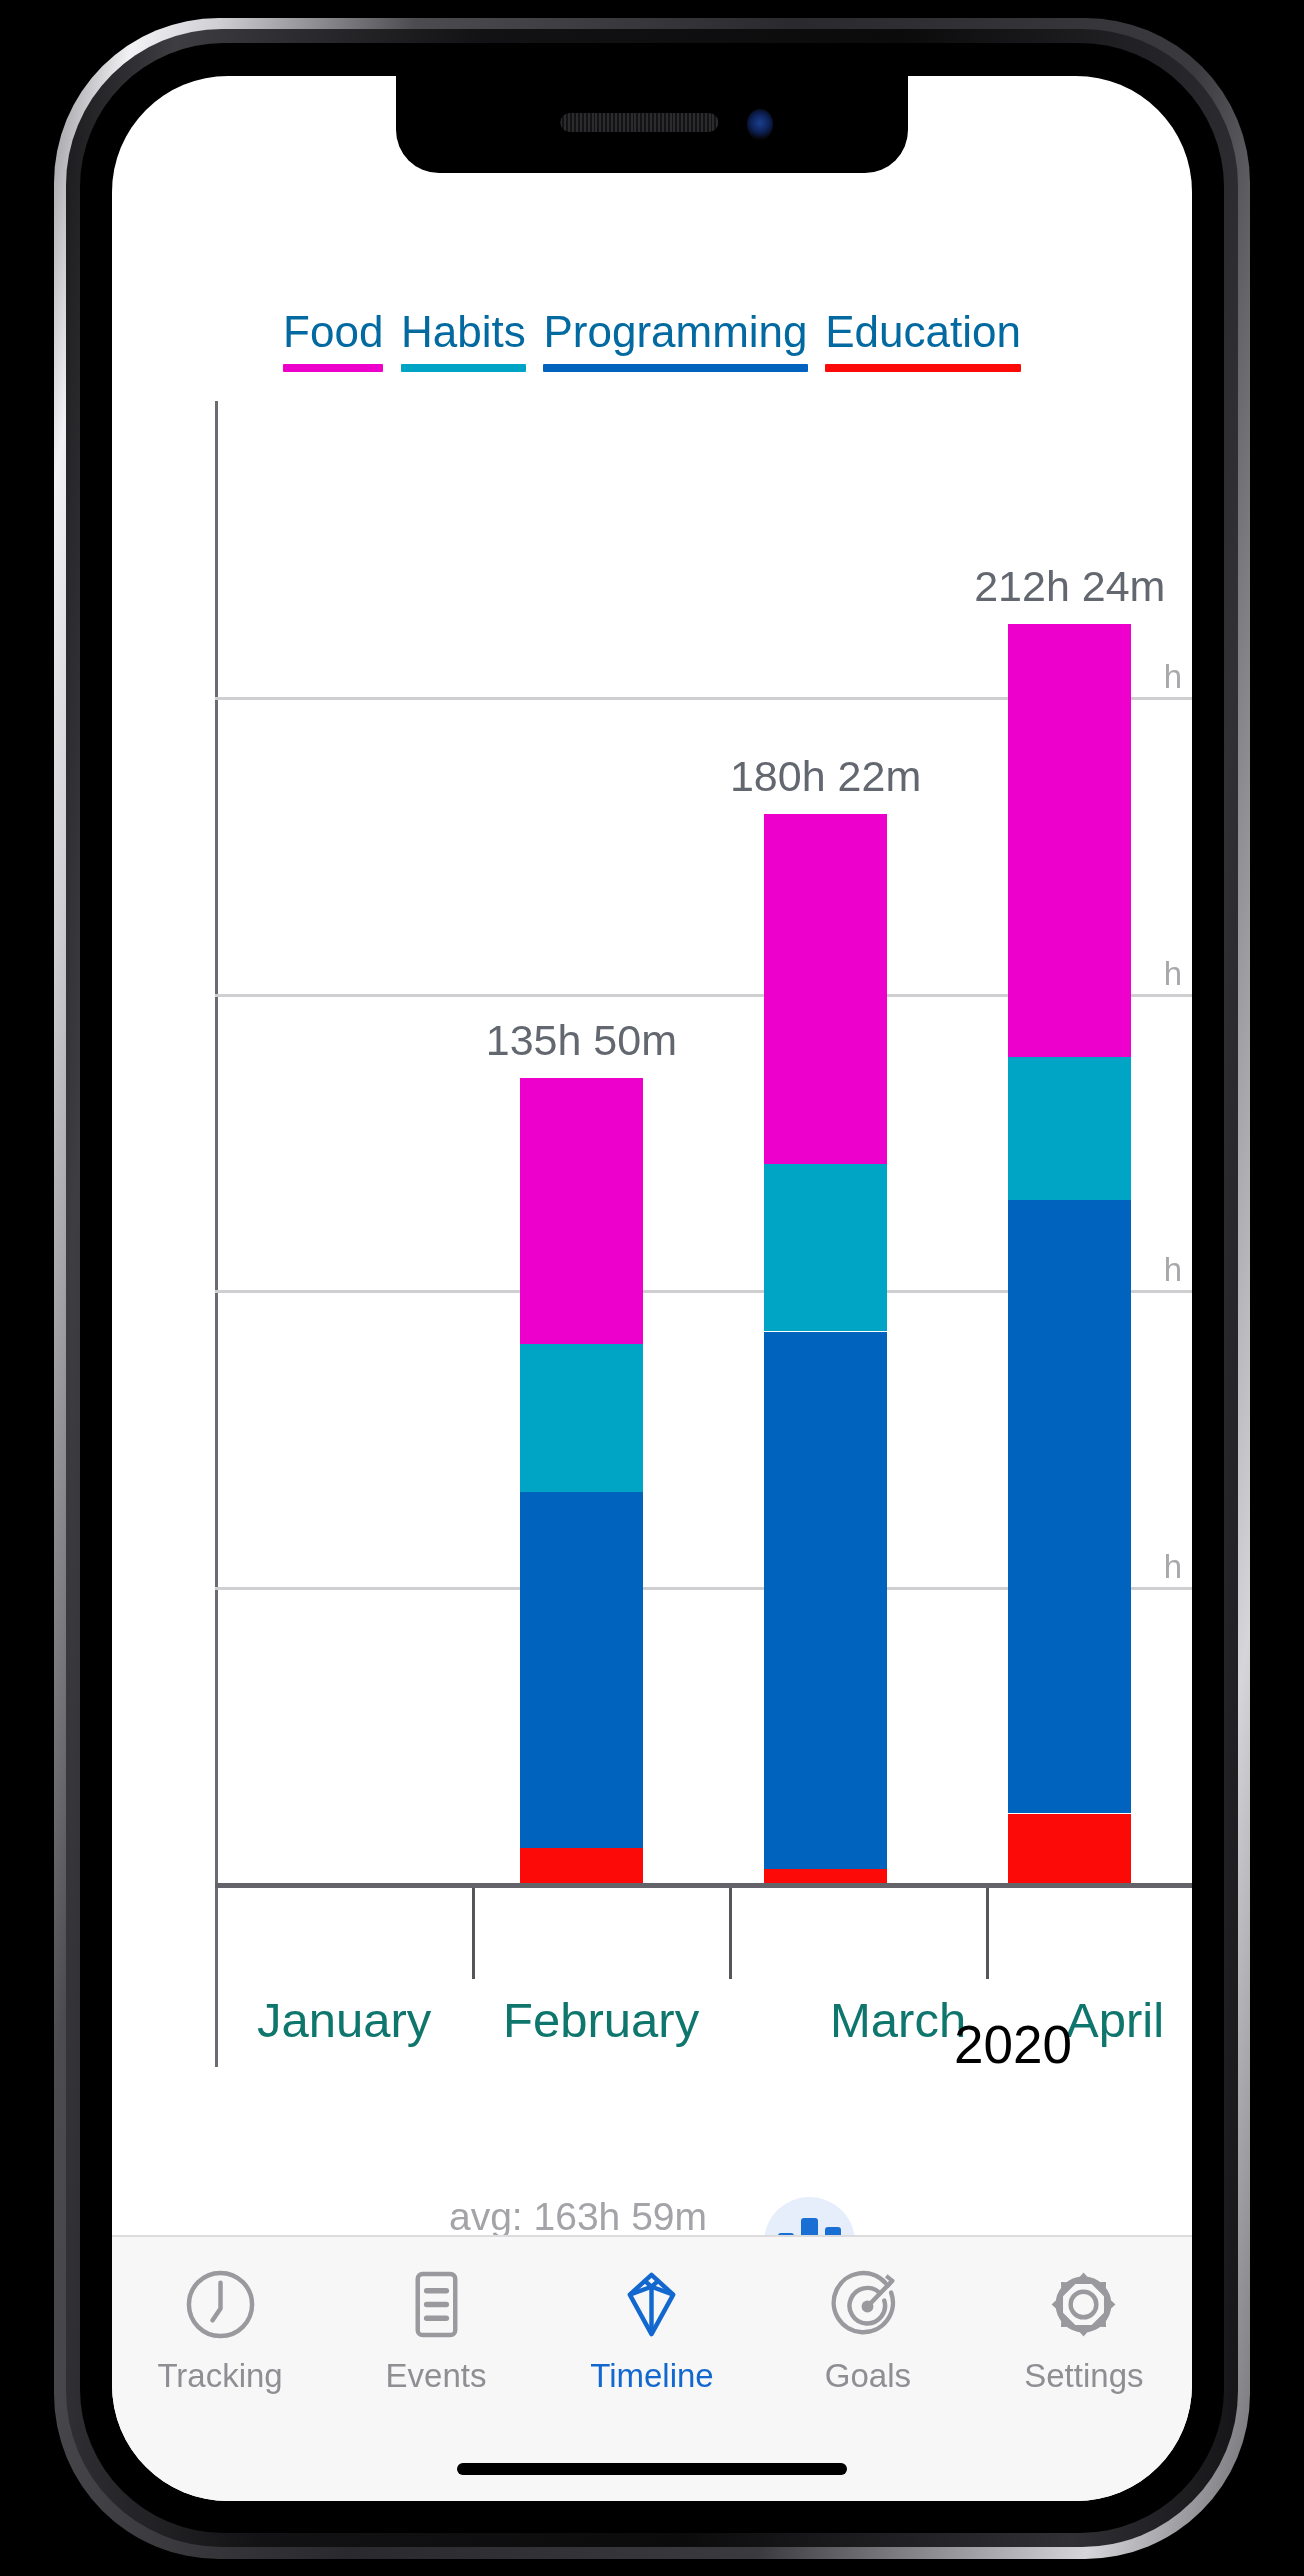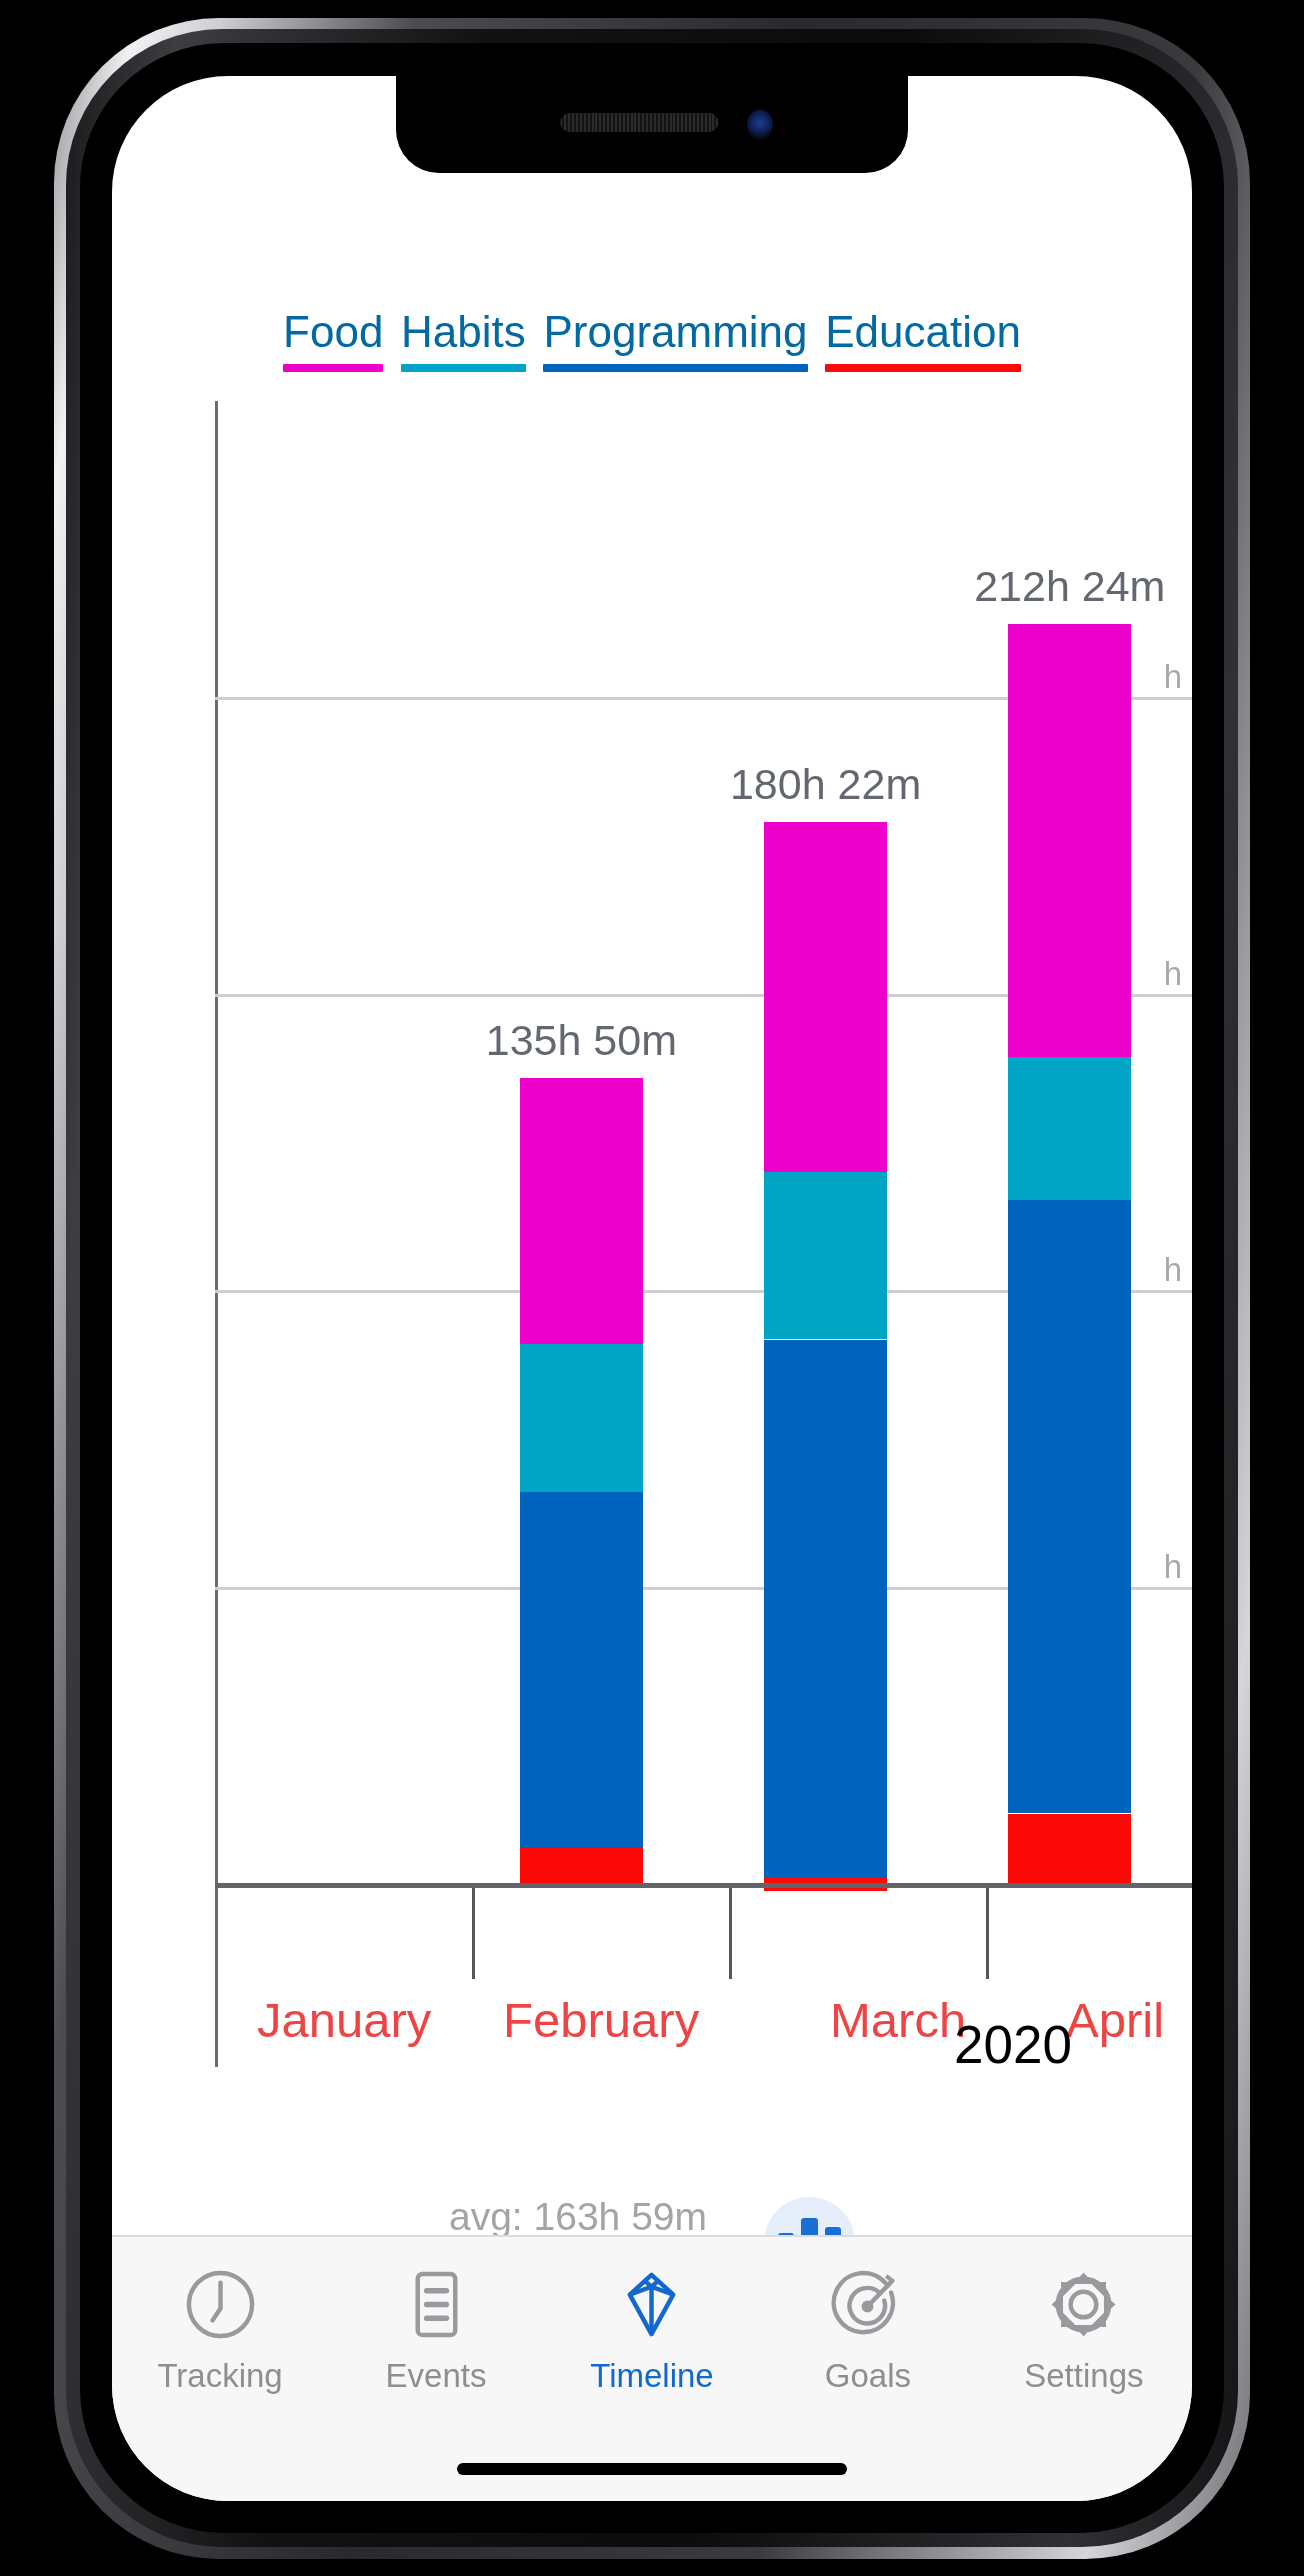--- a/index.html
+++ b/index.html
@@ -99,21 +99,21 @@
   .seg { position: absolute; left: 0; right: 0; }
   .bar-total {
     position: absolute; left: 50%; transform: translateX(-50%);
     font-size: 43px; color: #63676f; white-space: nowrap; line-height: 1;
   }
 
   
   .xaxis { position: absolute; left: 0; right: 0; top: 1812px; height: 217px; z-index: 5; }
   .xtick { position: absolute; top: 0; width: 3px; height: 91px; background: #55555a; }
   .xlabel {
-    position: absolute; top: 108px; font-size: 49px; color: #ef4444;
+    position: absolute; top: 108px; font-size: 49px; color: #0f766e;
     text-align: center; transform: translateX(-50%); white-space: nowrap; line-height: 1;
   }
   .axis-left-stub { position: absolute; left: 103px; top: 0; width: 3px; height: 179px; background: #6c6c70; }
 
   .year {
     position: absolute; right: 120px; top: 1942px;
     font-size: 53px; color: #000; line-height: 1; z-index: 5;
   }
 
   
@@ -201,21 +201,21 @@
                 <div class="gridlabel" style="top: 292px;">h</div>
               </div>
             <div class="bars" id="bars">
                 <div class="bar" style="left: 31.2%; width: 12.6%; bottom: 0px; top: 0px;">
                   <div class="seg" style="background: rgb(251, 10, 8); bottom: auto; top: 1447px; height: 35px;"></div>
                   <div class="seg" style="background: rgb(0, 99, 189); bottom: auto; top: 1090px; height: 357px;"></div>
                   <div class="seg" style="background: rgb(0, 165, 198); bottom: auto; top: 943px; height: 148px;"></div>
                   <div class="seg" style="background: rgb(238, 0, 204); bottom: auto; top: 677px; height: 266px;"></div>
                   <div class="bar-total" style="top: 618px;">135h 50m</div>
                 </div>
-                <div class="bar" style="left: 56.2%; width: 12.6%; bottom: 0px; top: 8px;">
+                <div class="bar" style="left: 56.2%; width: 12.6%; bottom: 0px; top: 0px;">
                   <div class="seg" style="background: rgb(251, 10, 8); bottom: auto; top: 1468px; height: 14.2px;"></div>
                   <div class="seg" style="background: rgb(0, 99, 189); bottom: auto; top: 931px; height: 537px;"></div>
                   <div class="seg" style="background: rgb(0, 165, 198); bottom: auto; top: 762px; height: 168px;"></div>
                   <div class="seg" style="background: rgb(238, 0, 204); bottom: auto; top: 413px; height: 350px;"></div>
                   <div class="bar-total" style="top: 354px;">180h 22m</div>
                 </div>
                 <div class="bar" style="left: 81.2%; width: 12.6%; bottom: 0px; top: 0px;">
                   <div class="seg" style="background: rgb(251, 10, 8); bottom: auto; top: 1413px; height: 69px;"></div>
                   <div class="seg" style="background: rgb(0, 99, 189); bottom: auto; top: 798px; height: 614px;"></div>
                   <div class="seg" style="background: rgb(0, 165, 198); bottom: auto; top: 656px; height: 143px;"></div>

